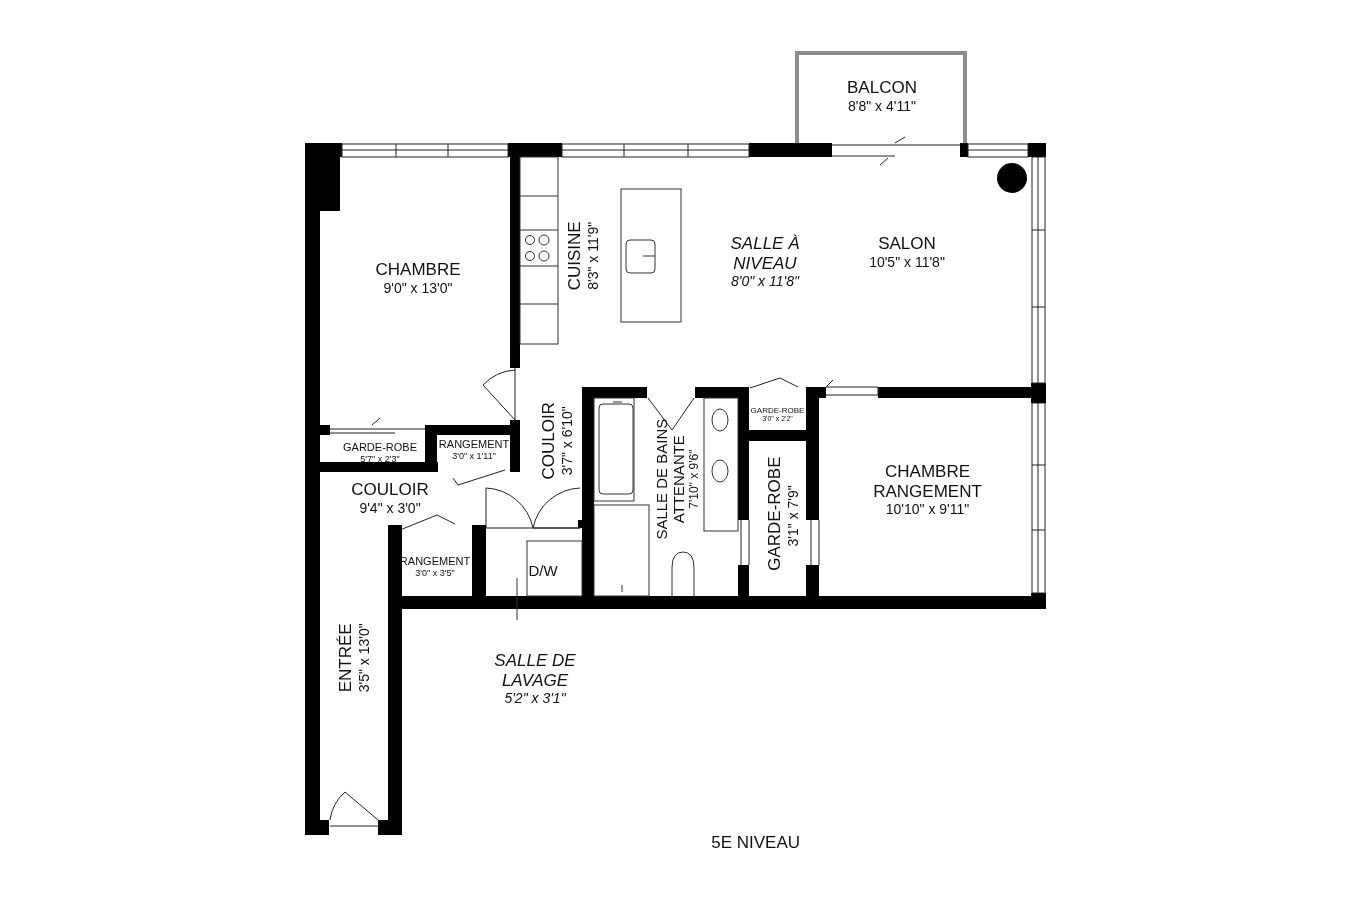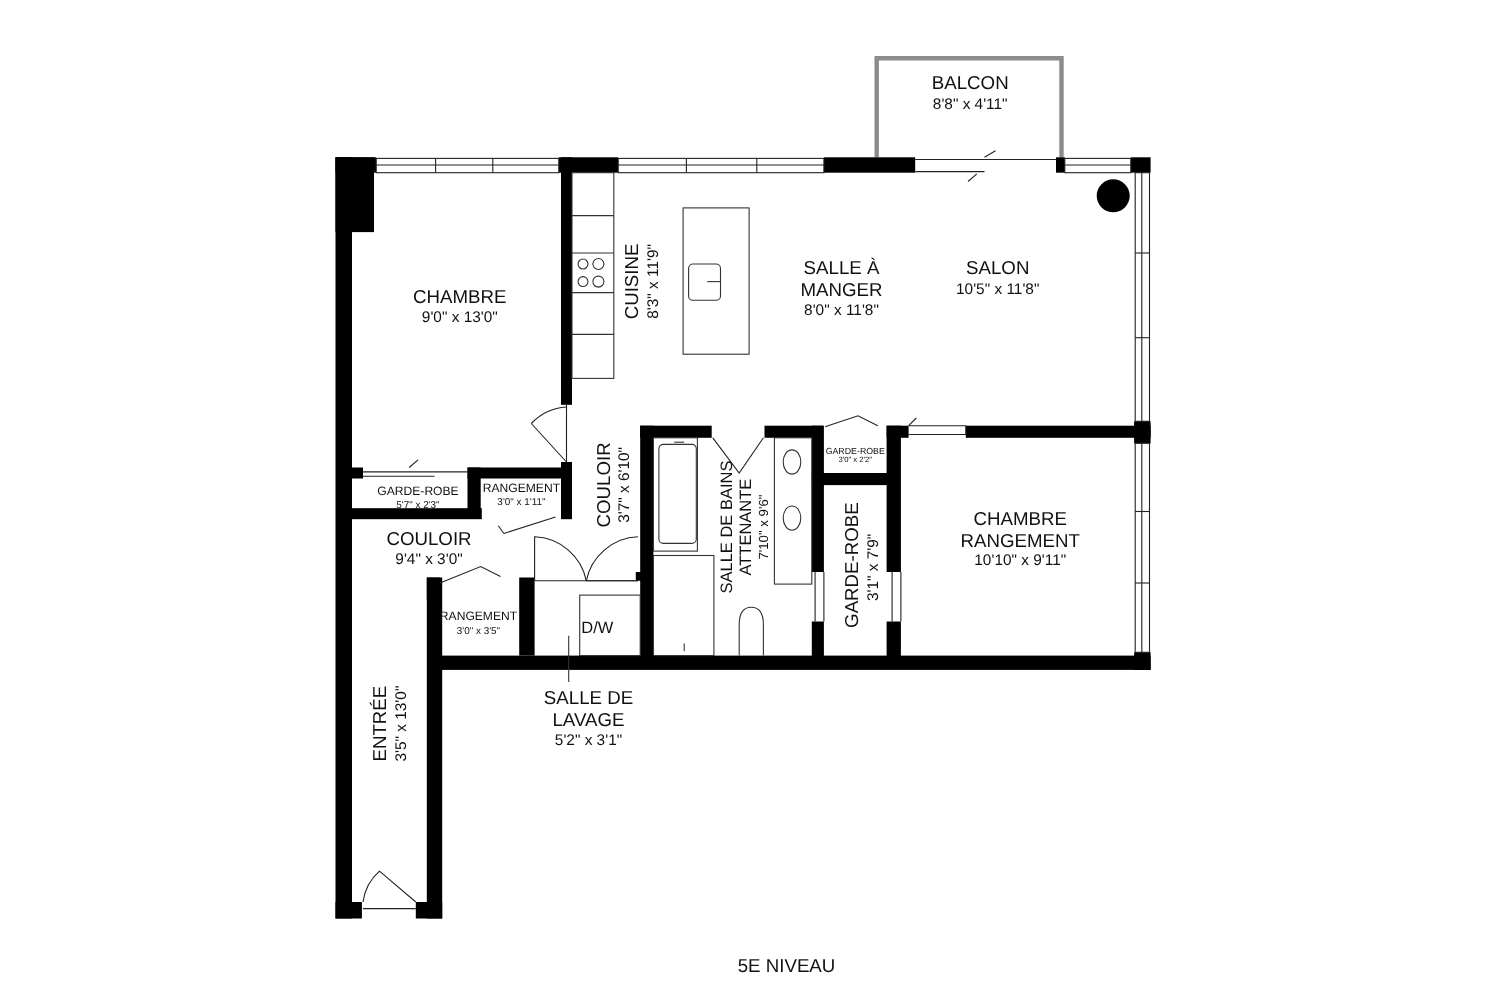--- a/index.html
+++ b/index.html
@@ -144,35 +144,35 @@
     <line x1="749" y1="520" x2="749" y2="565"></line>
       <line x1="741" y1="520" x2="741" y2="565"></line>
     <line x1="819" y1="520" x2="819" y2="565"></line>
       <line x1="811" y1="520" x2="811" y2="565"></line>
     <line x1="330" y1="429" x2="425" y2="429"></line>
       <line x1="330" y1="433" x2="395" y2="433"></line>
     <line x1="372" y1="425" x2="380" y2="418"></line>
   </g>
 </svg>
 
-<div class="lbl" style="left:797px;top:66px;width:170px;">
+<div class="lbl" style="left:797px;top:78px;width:170px;">
   <span class="n">BALCON</span>
   <span class="d">8'8" x 4'11"</span>
 </div>
 <div class="lbl" style="left:330px;top:260px;width:176px;">
   <span class="n">CHAMBRE</span>
   <span class="d">9'0" x 13'0"</span>
 </div>
 <div class="lbl rot" style="left:528px;top:238px;width:110px;">
   <span class="n">CUISINE</span>
   <span class="d">8'3" x 11'9"</span>
 </div>
-<div class="lbl" style="left:690px;top:234px;width:150px;">
+<div class="lbl" style="left:690px;top:234px;width:150px;font-style:italic;">
   <span class="n">SALLE À</span>
-  <span class="n">MANGER</span>
+  <span class="n">NIVEAU</span>
   <span class="d">8'0" x 11'8"</span>
 </div>
 <div class="lbl" style="left:832px;top:234px;width:150px;">
   <span class="n">SALON</span>
   <span class="d">10'5" x 11'8"</span>
 </div>
 <div class="lbl sm" style="left:330px;top:441px;width:100px;">
   <span class="n">GARDE-ROBE</span>
   <span class="d">5'7" x 2'3"</span>
 </div>
@@ -206,24 +206,24 @@
 </div>
 <div class="lbl rot" style="left:728px;top:498px;width:110px;">
   <span class="n">GARDE-ROBE</span>
   <span class="d">3'1" x 7'9"</span>
 </div>
 <div class="lbl" style="left:850px;top:462px;width:155px;">
   <span class="n">CHAMBRE</span>
   <span class="n">RANGEMENT</span>
   <span class="d">10'10" x 9'11"</span>
 </div>
-<div class="lbl" style="left:470px;top:625px;width:130px;">
+<div class="lbl" style="left:470px;top:651px;width:130px;font-style:italic;">
   <span class="n">SALLE DE</span>
   <span class="n">LAVAGE</span>
   <span class="d">5'2" x 3'1"</span>
 </div>
 <div class="lbl rot" style="left:294px;top:640px;width:120px;">
   <span class="n">ENTRÉE</span>
   <span class="d">3'5" x 13'0"</span>
 </div>
-<div class="lbl" style="left:630px;top:869px;width:170px;">
+<div class="lbl" style="left:630px;top:833px;width:170px;text-align:right;">
   <span class="n">5E NIVEAU</span>
 </div>
 
 </body></html>

